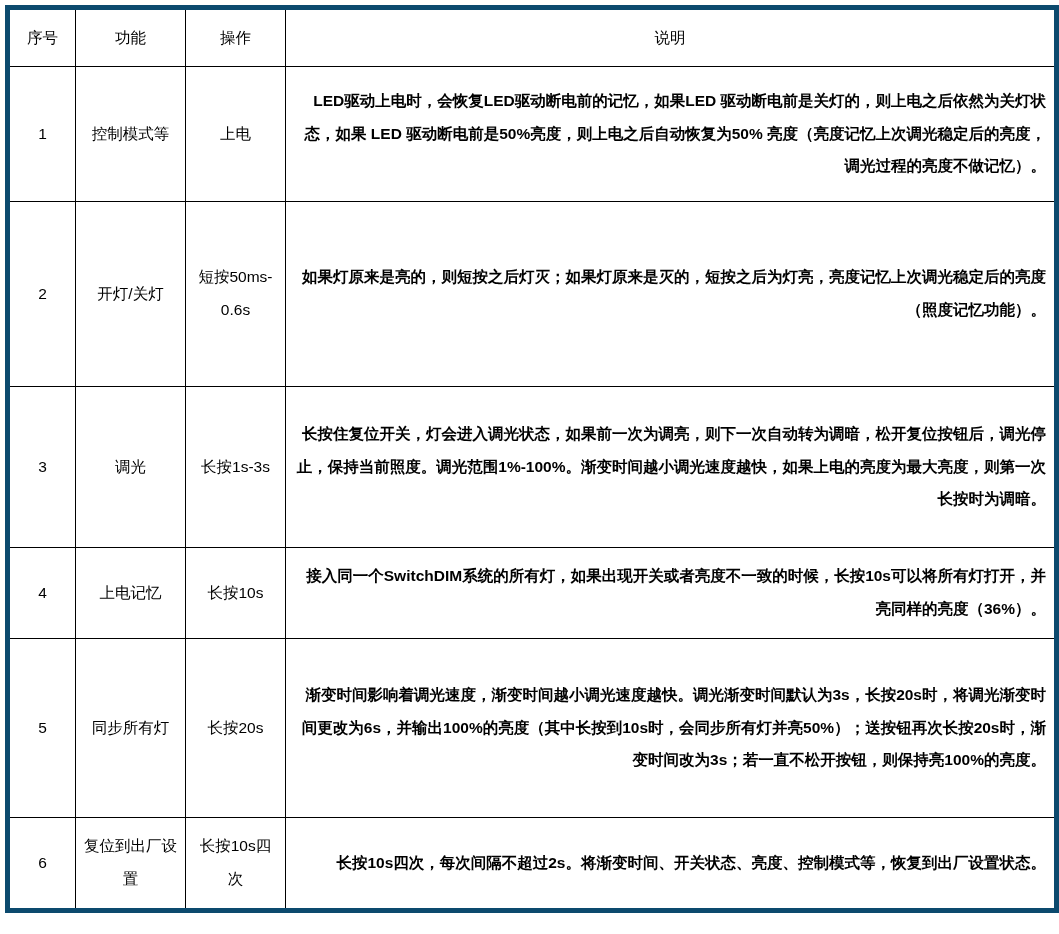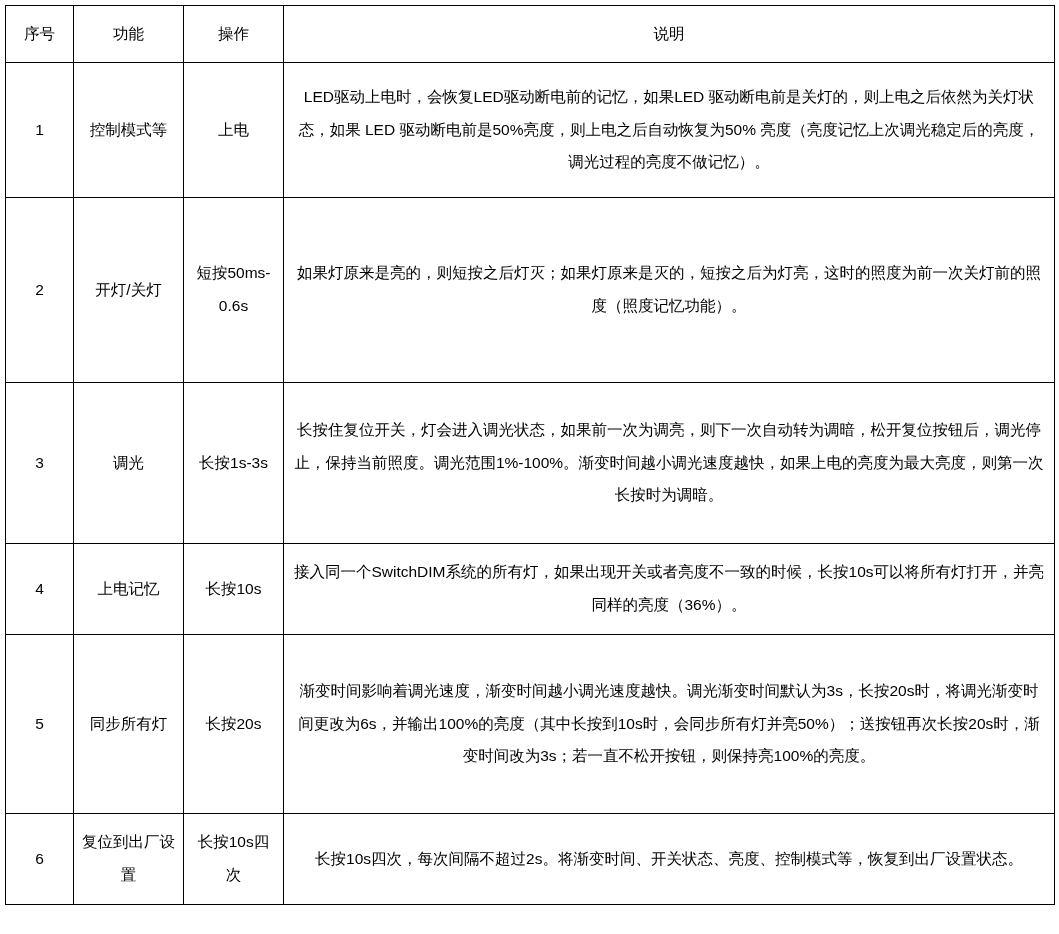--- a/index.html
+++ b/index.html
@@ -14,21 +14,21 @@
     color: #000000;
   }
   .sheet {
     width: 1049px;
     margin: 5px;
   }
   table.spec {
     border-collapse: collapse;
     table-layout: fixed;
     width: 1049px;
-    border: 1px solid #0c4a6e;
+    border: 5px solid #0c4a6e;
   }
   table.spec col.c-index { width: 68px; }
   table.spec col.c-func  { width: 110px; }
   table.spec col.c-oper  { width: 100px; }
   table.spec col.c-desc  { width: 771px; }
 
   table.spec th, table.spec td {
     border: 1px solid #000000;
     padding: 6px 8px;
     font-size: 15.5px;
@@ -40,22 +40,23 @@
     text-align: center;
     font-weight: normal;
     height: 40px;
     line-height: 1.4;
     padding: 8px;
   }
   td.idx, td.func, td.oper {
     text-align: center;
   }
   td.desc {
-    text-align: center;
+    text-align: right;
     line-height: 2.25;
+    font-weight: bold;
   }
   tr.r1 td { height: 122px; }
   tr.r2 td { height: 172px; }
   tr.r3 td { height: 148px; }
   tr.r4 td { height: 78px; }
   tr.r5 td { height: 166px; }
   tr.r6 td { height: 78px; }
 </style>
 </head>
 <body>
@@ -80,21 +81,21 @@
       <tr class="r1">
         <td class="idx">1</td>
         <td class="func">控制模式等</td>
         <td class="oper">上电</td>
         <td class="desc">LED驱动上电时，会恢复LED驱动断电前的记忆，如果LED 驱动断电前是关灯的，则上电之后依然为关灯状态，如果 LED 驱动断电前是50%亮度，则上电之后自动恢复为50% 亮度（亮度记忆上次调光稳定后的亮度，调光过程的亮度不做记忆）。</td>
       </tr>
       <tr class="r2">
         <td class="idx">2</td>
         <td class="func">开灯/关灯</td>
         <td class="oper">短按50ms-0.6s</td>
-        <td class="desc">如果灯原来是亮的，则短按之后灯灭；如果灯原来是灭的，短按之后为灯亮，这时的照度为前一次关灯前的照度（照度记忆功能）。</td>
+        <td class="desc">如果灯原来是亮的，则短按之后灯灭；如果灯原来是灭的，短按之后为灯亮，亮度记忆上次调光稳定后的亮度（照度记忆功能）。</td>
       </tr>
       <tr class="r3">
         <td class="idx">3</td>
         <td class="func">调光</td>
         <td class="oper">长按1s-3s</td>
         <td class="desc">长按住复位开关，灯会进入调光状态，如果前一次为调亮，则下一次自动转为调暗，松开复位按钮后，调光停止，保持当前照度。调光范围1%-100%。渐变时间越小调光速度越快，如果上电的亮度为最大亮度，则第一次长按时为调暗。</td>
       </tr>
       <tr class="r4">
         <td class="idx">4</td>
         <td class="func">上电记忆</td>

